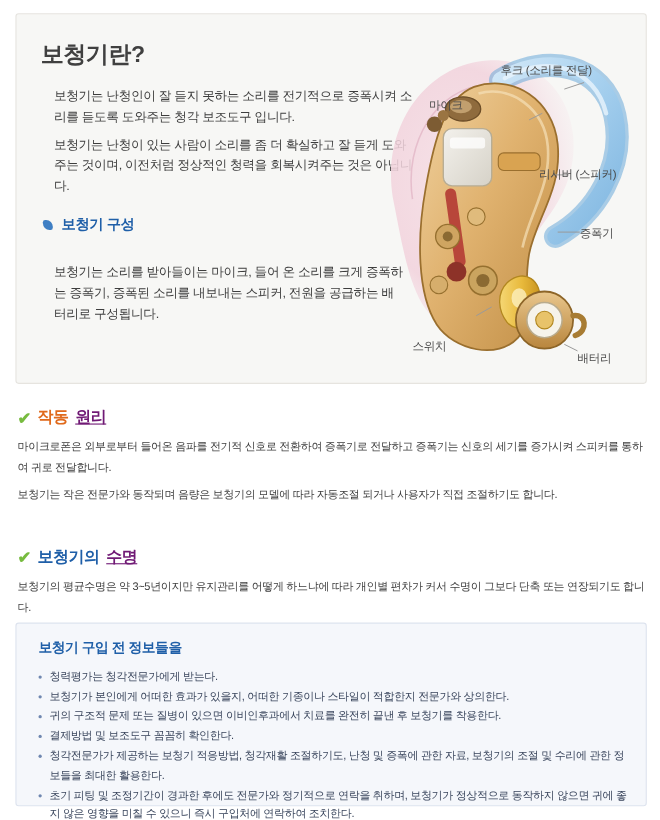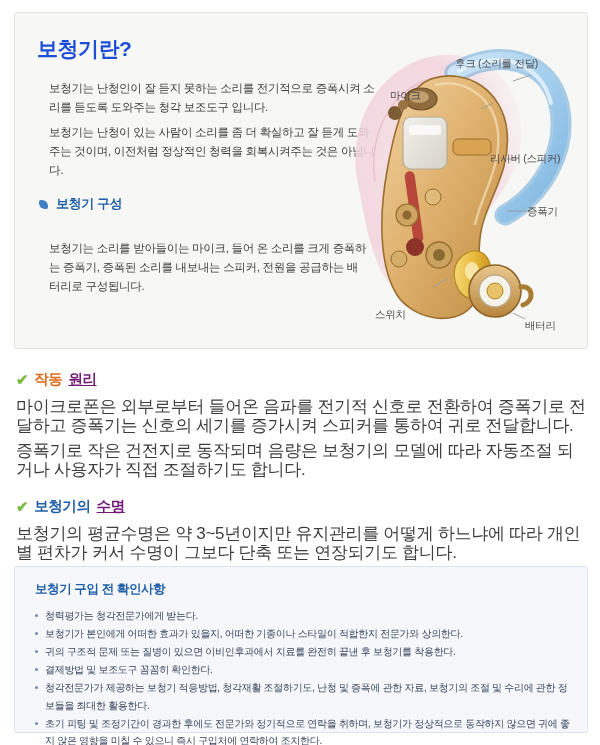--- a/index.html
+++ b/index.html
@@ -35,21 +35,21 @@
     border-radius: 3px;
     overflow: hidden;
   }
 
   .hero-title {
     position: absolute;
     left: 22px;
     top: 22px;
     font-size: 21px;
     font-weight: bold;
-    color: #1d4ed8;
+    color: #404040;
     letter-spacing: -0.5px;
   }
 
   .hero-para {
     position: absolute;
     left: 34px;
     width: 330px;
     font-size: 11.5px;
     line-height: 19px;
     color: #3d3d3d;
@@ -122,21 +122,21 @@
   .chk-head .t2 { color: #701a75; text-decoration: underline; }
   .chk-head .t-blue { color: #1f5fa8; }
 
   #head-principle { top: 370px; }
   #head-lifespan  { top: 497px; }
 
   .body-para {
     position: absolute;
     left: 16px;
     width: 570px;
-    font-size: 17px;
+    font-size: 10px;
     line-height: 19px;
     color: #3d3d3d;
     letter-spacing: -0.3px;
   }
   #principle-p1 { top: 397px; }
   #principle-p2 { top: 441px; }
   #lifespan-p1  { top: 524px; }
 
   
   .checkbox-panel {
@@ -317,31 +317,31 @@
       <div class="label" style="left:190px; top:300px;">배터리</div>
     </div>
   </div>
 
   <div class="chk-head" id="head-principle">
     <span class="chk">✔</span>
     <span class="t1">작동</span>
       <span class="t2">원리</span>
   </div>
   <div class="body-para" id="principle-p1">마이크로폰은 외부로부터 들어온 음파를 전기적 신호로 전환하여 증폭기로 전달하고 증폭기는 신호의 세기를 증가시켜 스피커를 통하여 귀로 전달합니다.</div>
-  <div class="body-para" id="principle-p2">증폭기로 작은 건전지로 동작되며 음량은 보청기의 모델에 따라 자동조절 되거나 사용자가 직접 조절하기도 합니다.</div>
+  <div class="body-para" id="principle-p2">보청기는 작은 전문가와 동작되며 음량은 보청기의 모델에 따라 자동조절 되거나 사용자가 직접 조절하기도 합니다.</div>
 
   <div class="chk-head" id="head-lifespan">
     <span class="chk">✔</span>
     <span class="t-blue">보청기의</span>
       <span class="t2"> 수명</span>
   </div>
   <div class="body-para" id="lifespan-p1">보청기의 평균수명은 약 3~5년이지만 유지관리를 어떻게 하느냐에 따라 개인별 편차가 커서 수명이 그보다 단축 또는 연장되기도 합니다.</div>
 
   <div class="checkbox-panel">
-    <div class="panel-title">보청기 구입 전 확인사항</div>
+    <div class="panel-title">보청기 구입 전 정보들을</div>
     <ul class="panel-list">
       <li>청력평가는 청각전문가에게 받는다.</li>
       <li>보청기가 본인에게 어떠한 효과가 있을지, 어떠한 기종이나 스타일이 적합한지 전문가와 상의한다.</li>
       <li>귀의 구조적 문제 또는 질병이 있으면 이비인후과에서 치료를 완전히 끝낸 후 보청기를 착용한다.</li>
       <li>결제방법 및 보조도구 꼼꼼히 확인한다.</li>
       <li>청각전문가가 제공하는 보청기 적응방법, 청각재활 조절하기도, 난청 및 증폭에 관한 자료, 보청기의 조절 및 수리에 관한 정보들을 최대한 활용한다.</li>
       <li class="two-line">초기 피팅 및 조정기간이 경과한 후에도 전문가와 정기적으로 연락을 취하며, 보청기가 정상적으로 동작하지 않으면 귀에 좋지 않은 영향을 미칠 수 있으니 즉시 구입처에 연락하여 조치한다.</li>
     </ul>
   </div>
 

